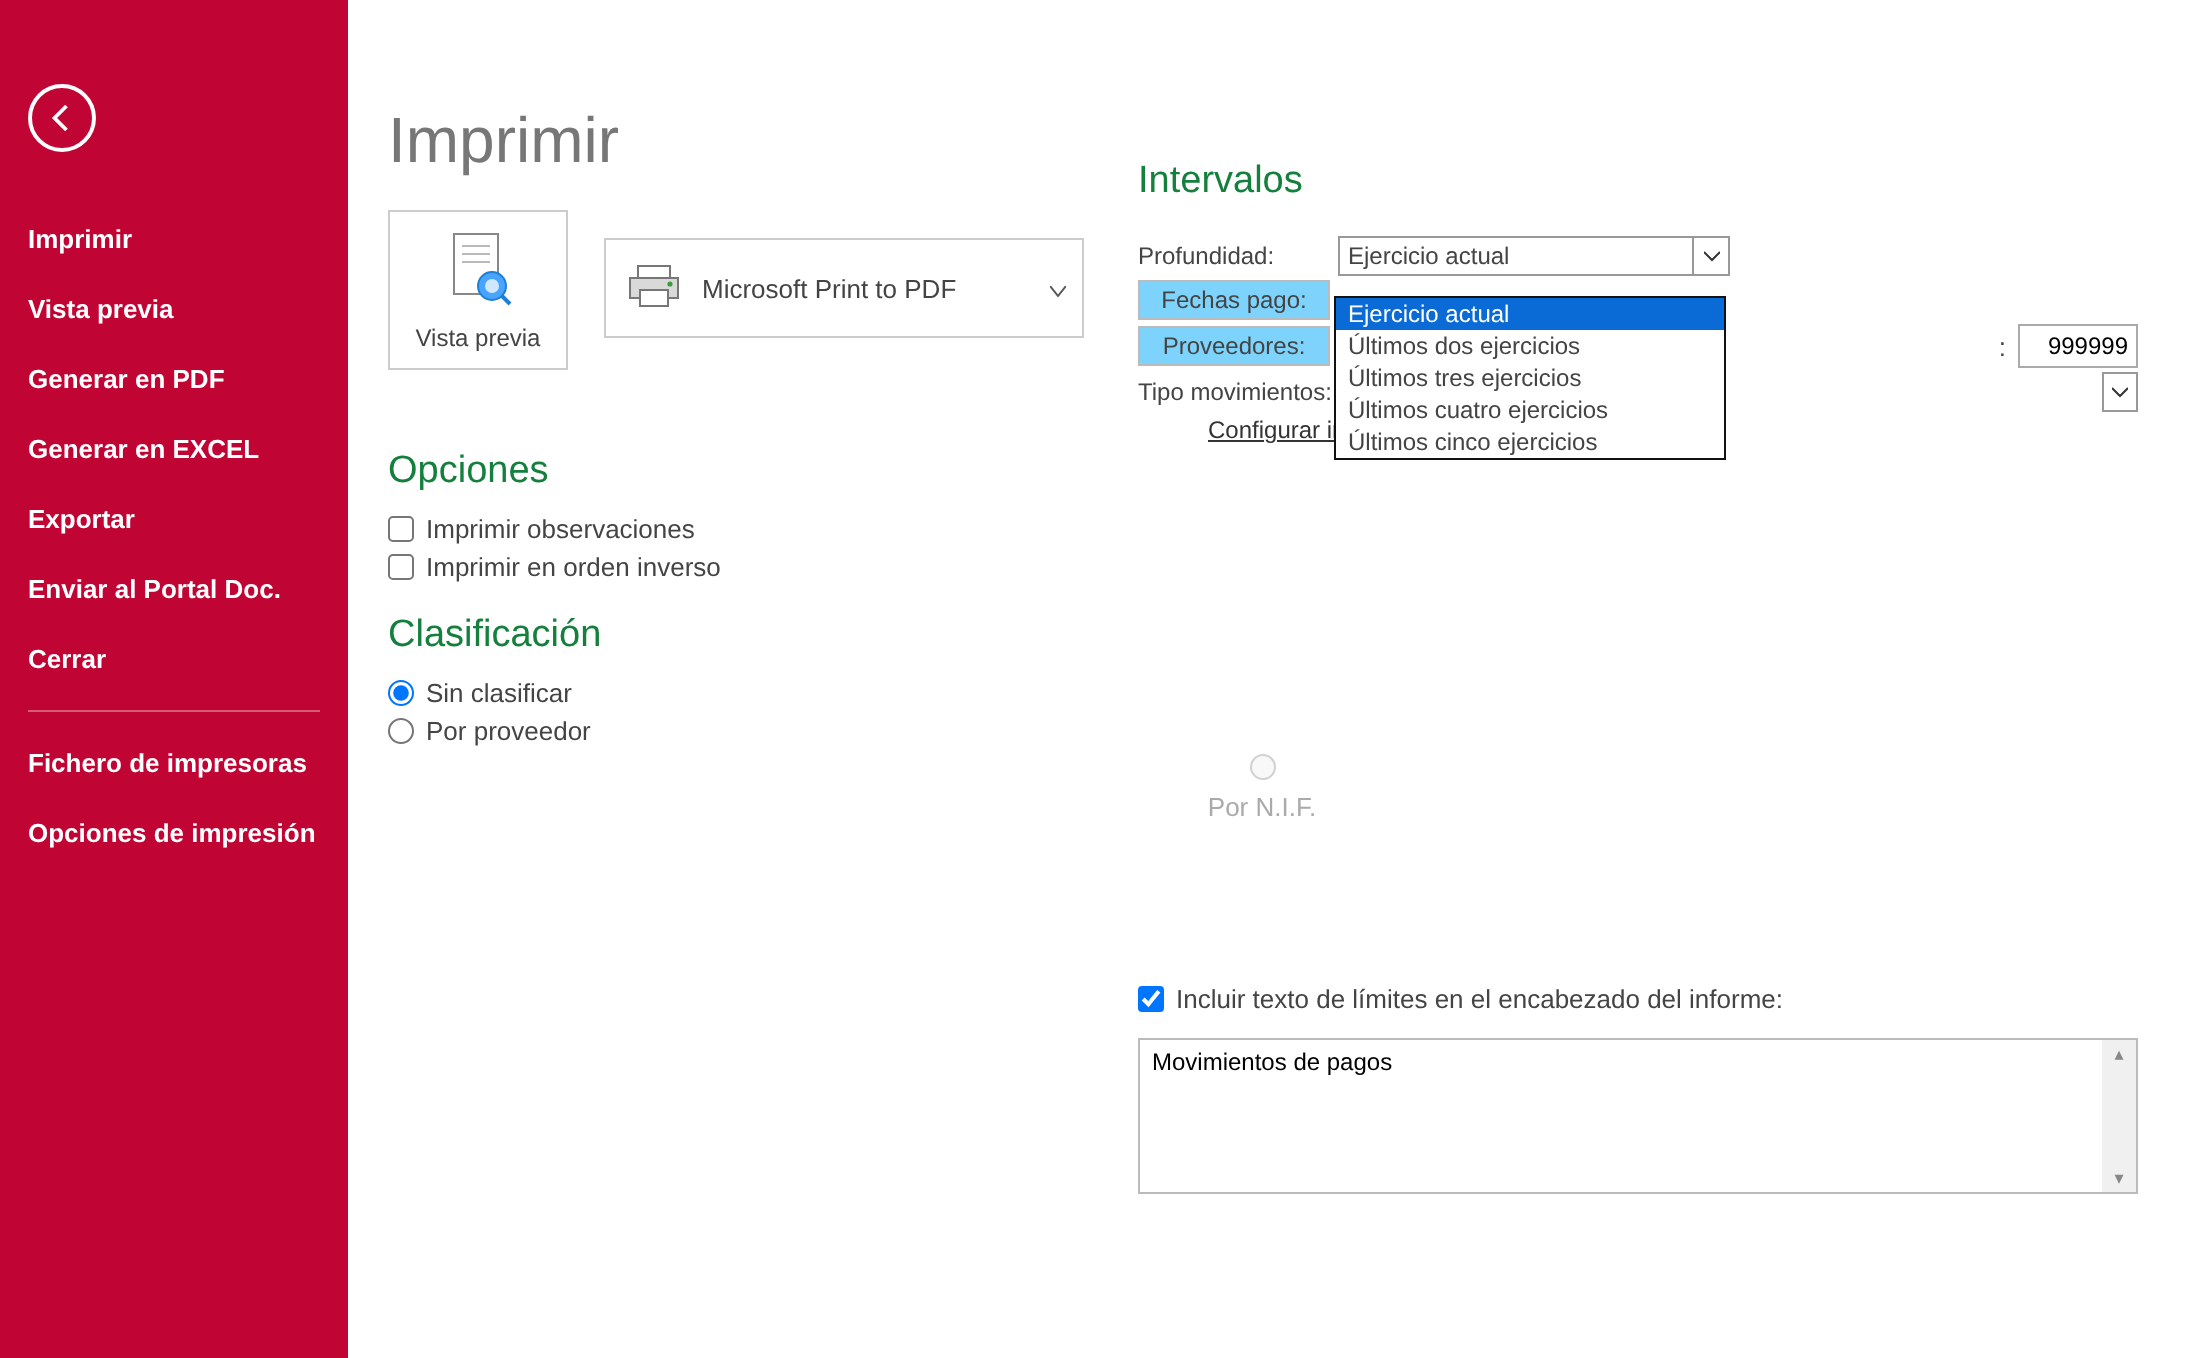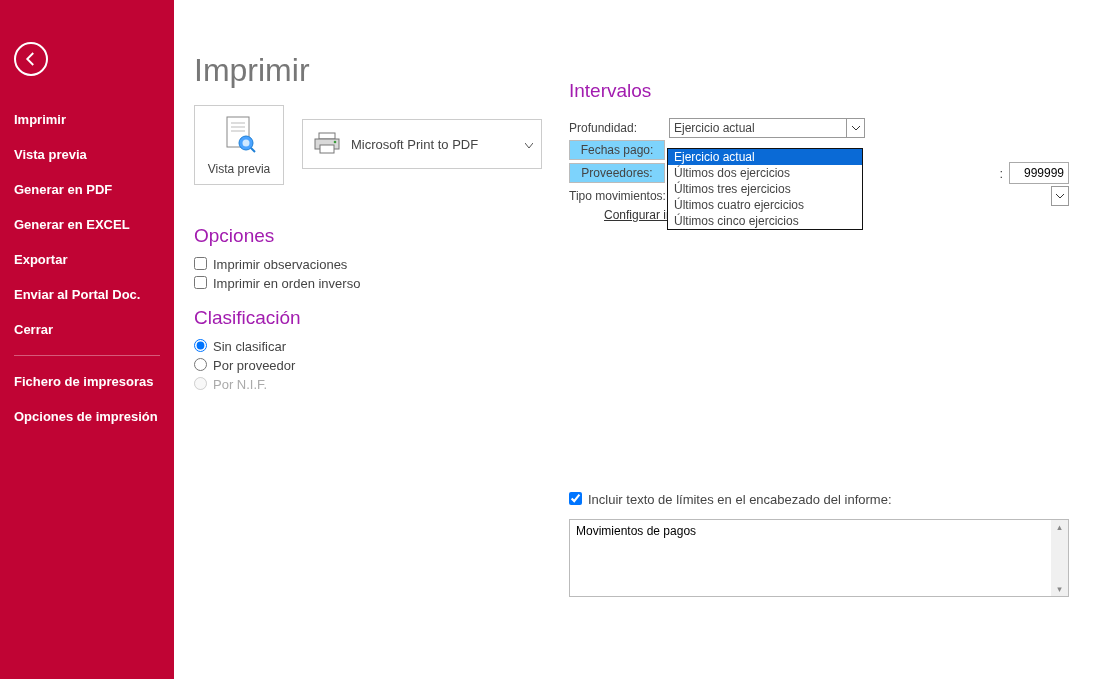--- a/index.html
+++ b/index.html
@@ -11,30 +11,30 @@
 
   .sidebar { position: absolute; top: 0; left: 0; width: 174px; height: 679px; background: #c00434; color: #fff; padding-top: 42px; }
   .back-btn { width: 34px; height: 34px; border: 2px solid #fff; border-radius: 50%; margin-left: 14px; margin-bottom: 26px; display: flex; align-items: center; justify-content: center; cursor: pointer; }
   .back-btn svg { width: 18px; height: 18px; fill: #fff; }
   .nav-item { padding: 10px 14px; font-size: 13px; font-weight: 600; cursor: pointer; }
   .nav-sep { height: 1px; background: rgba(255,255,255,0.35); margin: 8px 14px; }
 
   .main { position: absolute; left: 174px; top: 28px; right: 0; bottom: 0; padding: 24px 30px 0 20px; }
 
   h1.page-title { font-size: 32px; font-weight: 300; color: #777; margin-bottom: 16px; }
-  h2.section { font-size: 19px; font-weight: 400; color: #a21caf; margin: 14px 0 8px 0; }
+  h2.section { font-size: 19px; font-weight: 400; color: #15803d; margin: 14px 0 8px 0; }
 
   .toprow { display: flex; align-items: stretch; gap: 18px; }
   .preview-box { width: 90px; height: 80px; border: 1px solid #ccc; display: flex; flex-direction: column; align-items: center; justify-content: center; cursor: pointer; gap: 4px; }
   .preview-box .lbl { font-size: 12px; color: #444; }
   .printer-select { flex: 0 0 240px; height: 50px; border: 1px solid #ccc; display: flex; align-items: center; padding: 0 10px; cursor: pointer; position: relative; margin-top: 14px; }
   .printer-select .caret { position: absolute; right: 8px; }
   .config-link { position: absolute; left: 430px; top: 180px; font-size: 12px; text-decoration: underline; color: #333; cursor: pointer; }
 
-  .checkrow, .radiorow { display: flex; align-items: flex-start; gap: 6px; padding: 2px 0; font-size: 13px; }
+  .checkrow, .radiorow { display: flex; align-items: center; gap: 6px; padding: 2px 0; font-size: 13px; }
   .checkrow input, .radiorow input { cursor: pointer; }
 
   .intervals { position: absolute; left: 569px; top: 66px; width: 500px; }
   .intervals h2 { margin-bottom: 16px; }
   .form-row { display: flex; align-items: center; margin: 2px 0; position: relative; }
   .form-label { width: 100px; font-size: 12px; color: #444; }
   .btn-label { border: 1px solid #bbb; padding: 2px 10px; font-size: 12px; background: #7dd3fc; cursor: pointer; margin-right: 4px; min-width: 96px; text-align: center; }
   .combo { border: 1px solid #999; height: 20px; padding: 0 22px 0 4px; font-size: 12px; background: #fff; display: inline-flex; align-items: center; position: relative; width: 196px; cursor: pointer; }
   .combo .caret { position: absolute; right: 0; top: 0; width: 18px; height: 100%; border-left: 1px solid #999; display: flex; align-items: center; justify-content: center; }
   .small-input { width: 60px; height: 22px; border: 1px solid #aaa; font-size: 12px; padding: 0 4px; text-align: right; }
@@ -42,21 +42,21 @@
   .dropdown-open { position: absolute; left: 667px; top: 148px; width: 196px; border: 1px solid #111; background: #fff; z-index: 10; font-size: 12px; }
   .dropdown-open .opt { padding: 1px 6px; cursor: pointer; }
   .dropdown-open .opt.sel { background: #0a6ad6; color: #fff; }
 
   .encabezado { position: absolute; left: 569px; top: 480px; width: 500px; }
   .ta-wrap { display: flex; border: 1px solid #bbb; justify-content: space-between; }
   .ta-wrap textarea { border: none; outline: none; flex: 1; font-size: 12px; padding: 4px 6px; resize: none; font-family: inherit; height: 76px; }
   .ta-wrap .sbar { width: 17px; background: #f0f0f0; display: flex; flex-direction: column; justify-content: space-between; align-items: center; }
   .ta-wrap .sbar span { font-size: 9px; color: #888; cursor: pointer; padding: 2px 0; }
 
-  .disabled { color: #aaa; }
+  .disabled { color: #aaa; flex-direction: column; }
 </style>
 </head>
 <body>
 
 <div class="titlebar">
   <div class="win-btn">
     <svg width="10" height="10">
         <rect x="0.5" y="0.5" width="9" height="9" fill="none" stroke="#333"></rect>
       </svg>
   </div>

